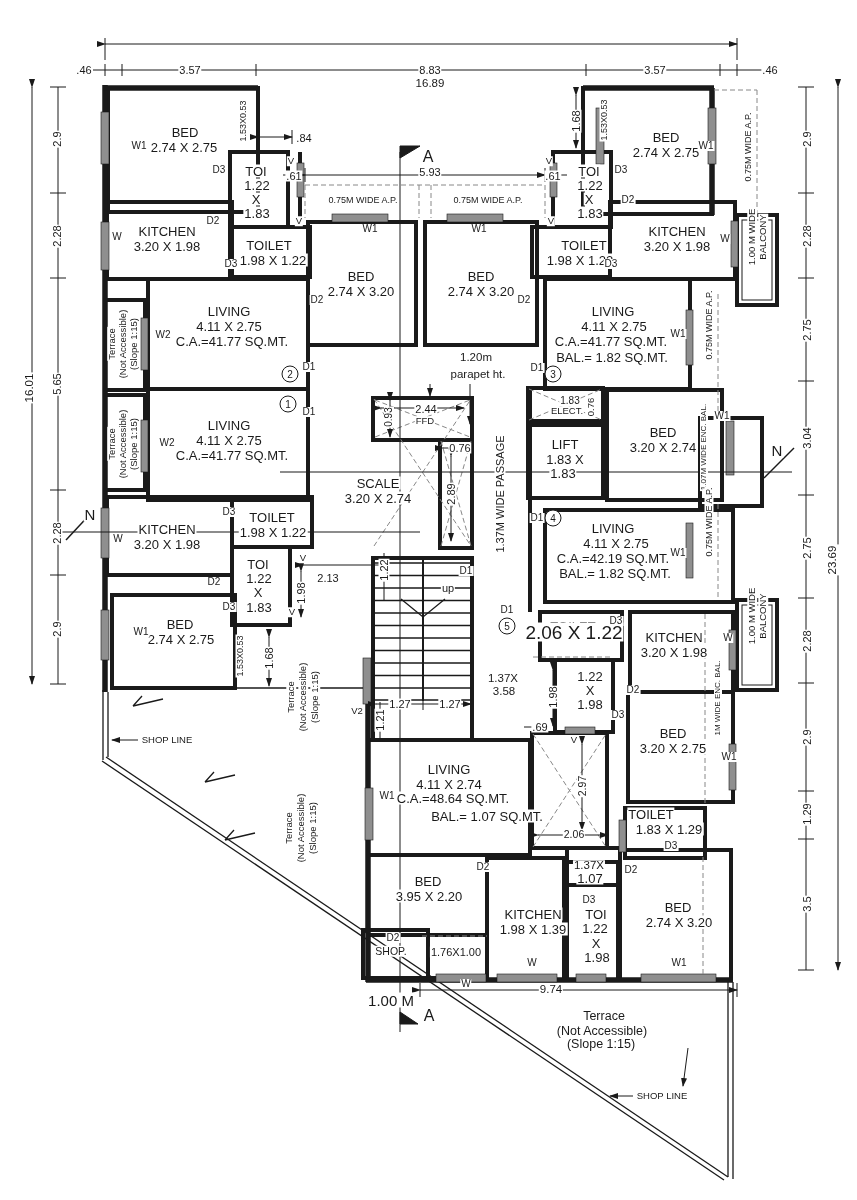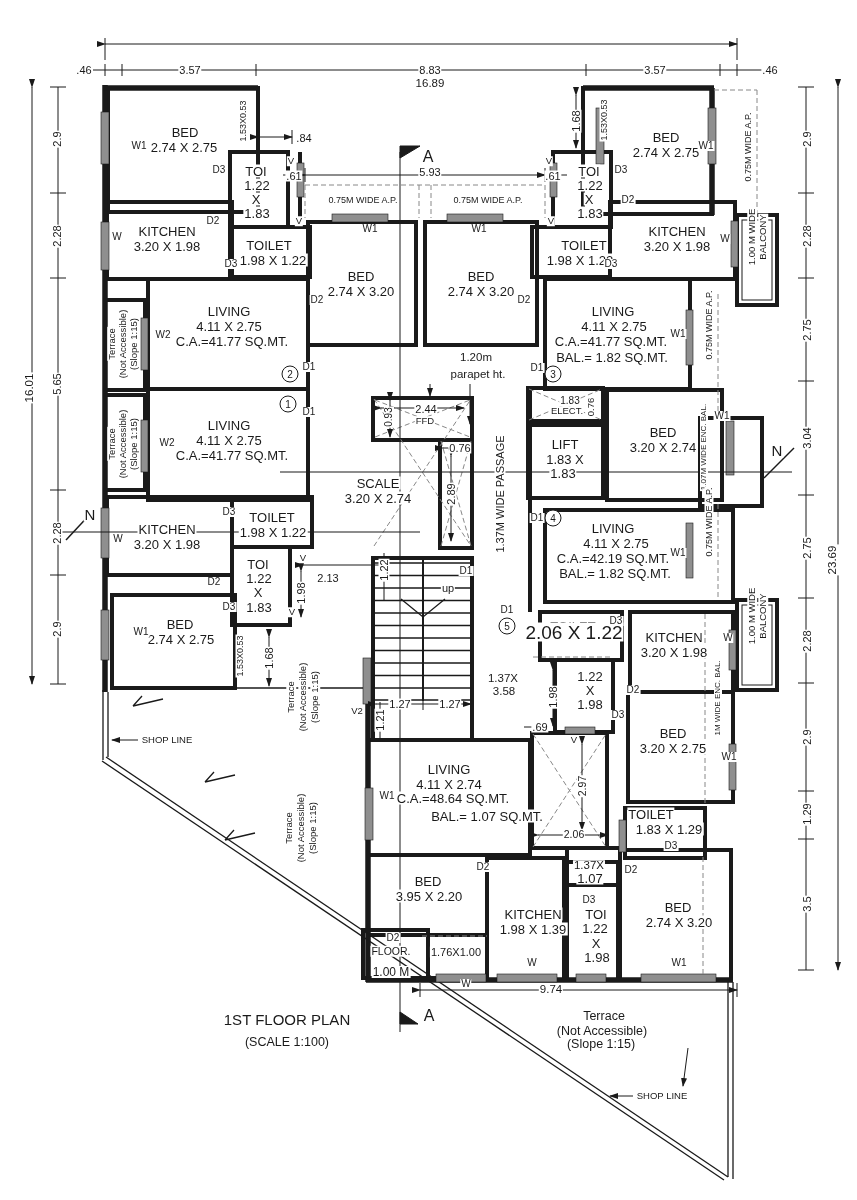--- a/index.html
+++ b/index.html
@@ -454,22 +454,22 @@
       <div class="lbl" style="left: 651px; top: 814px; font-size: 13px; transform: translate(-50%, -50%);">TOILET</div>
       <div class="lbl" style="left: 649px; top: 829px; font-size: 13px; transform: translate(-50%, -50%); margin-left: 20px;">1.83 X 1.29</div>
       <div class="lbl" style="left: 671px; top: 846px; font-size: 10px; transform: translate(-50%, -50%);">D3</div>
       <div class="lbl" style="left: 589px; top: 866px; font-size: 11.5px; transform: translate(-50%, -50%);">1.37X</div>
       <div class="lbl" style="left: 590px; top: 878px; font-size: 13px; transform: translate(-50%, -50%);">1.07</div>
       <div class="lbl" style="left: 631px; top: 870px; font-size: 10px; transform: translate(-50%, -50%);">D2</div>
       <div class="lbl" style="left: 428px; top: 881px; font-size: 13px; transform: translate(-50%, -50%);">BED</div>
       <div class="lbl" style="left: 429px; top: 896px; font-size: 13px; transform: translate(-50%, -50%);">3.95 X 2.20</div>
       <div class="lbl" style="left: 483px; top: 867px; font-size: 10px; transform: translate(-50%, -50%);">D2</div>
       <div class="lbl" style="left: 393px; top: 938px; font-size: 10px; transform: translate(-50%, -50%);">D2</div>
-      <div class="lbl" style="left: 391px; top: 951px; font-size: 10.5px; transform: translate(-50%, -50%);">FLOOR.</div>
-      <div class="lbl" style="left: 391px; top: 972px; font-size: 12px; transform: translate(-50%, -50%);">1.00 M</div>
+      <div class="lbl" style="left: 391px; top: 951px; font-size: 10.5px; transform: translate(-50%, -50%);">SHOP.</div>
+      <div class="lbl" style="left: 391px; top: 1000px; font-size: 15px; transform: translate(-50%, -50%);">1.00 M</div>
       <div class="lbl" style="left: 456px; top: 952px; font-size: 11px; transform: translate(-50%, -50%);">1.76X1.00</div>
       <div class="lbl" style="left: 533px; top: 914px; font-size: 13px; transform: translate(-50%, -50%);">KITCHEN</div>
       <div class="lbl" style="left: 533px; top: 929px; font-size: 13px; transform: translate(-50%, -50%);">1.98 X 1.39</div>
       <div class="lbl" style="left: 532px; top: 963px; font-size: 10px; transform: translate(-50%, -50%);">W</div>
       <div class="lbl" style="left: 589px; top: 900px; font-size: 10px; transform: translate(-50%, -50%);">D3</div>
       <div class="lbl" style="left: 596px; top: 914px; font-size: 13px; transform: translate(-50%, -50%);">TOI</div>
       <div class="lbl" style="left: 595px; top: 928px; font-size: 13px; transform: translate(-50%, -50%);">1.22</div>
       <div class="lbl" style="left: 596px; top: 943px; font-size: 13px; transform: translate(-50%, -50%);">X</div>
       <div class="lbl" style="left: 597px; top: 957px; font-size: 13px; transform: translate(-50%, -50%);">1.98</div>
       <div class="lbl" style="left: 678px; top: 907px; font-size: 13px; transform: translate(-50%, -50%);">BED</div>
@@ -477,18 +477,14 @@
       <div class="lbl" style="left: 679px; top: 963px; font-size: 10px; transform: translate(-50%, -50%);">W1</div>
       <div class="lbl" style="left: 466px; top: 984px; font-size: 10px; transform: translate(-50%, -50%);">W</div>
       <div class="lbl" style="left: 551px; top: 990px; font-size: 11.5px; transform: translate(-50%, -50%);">9.74</div>
       <div class="lbl" style="left: 429px; top: 1016px; font-size: 16px; transform: translate(-50%, -50%);">A</div>
       <div class="lbl" style="left: 604px; top: 1016px; font-size: 12.5px; transform: translate(-50%, -50%);">Terrace</div>
       <div class="lbl" style="left: 602px; top: 1031px; font-size: 12.5px; transform: translate(-50%, -50%);">(Not Accessible)</div>
       <div class="lbl" style="left: 601px; top: 1044px; font-size: 12.5px; transform: translate(-50%, -50%);">(Slope 1:15)</div>
       <div class="lbl" style="left: 662px; top: 1096px; font-size: 9.5px; transform: translate(-50%, -50%);">SHOP LINE</div>
     </div>
 
-  <div class="title-block" style="left:287px;top:1030px">
-    <div style="font-size:15px">1ST FLOOR PLAN</div>
-    <div style="font-size:12.5px">(SCALE 1:100)</div>
-  </div>
 
 </div>
 
 </body></html>

